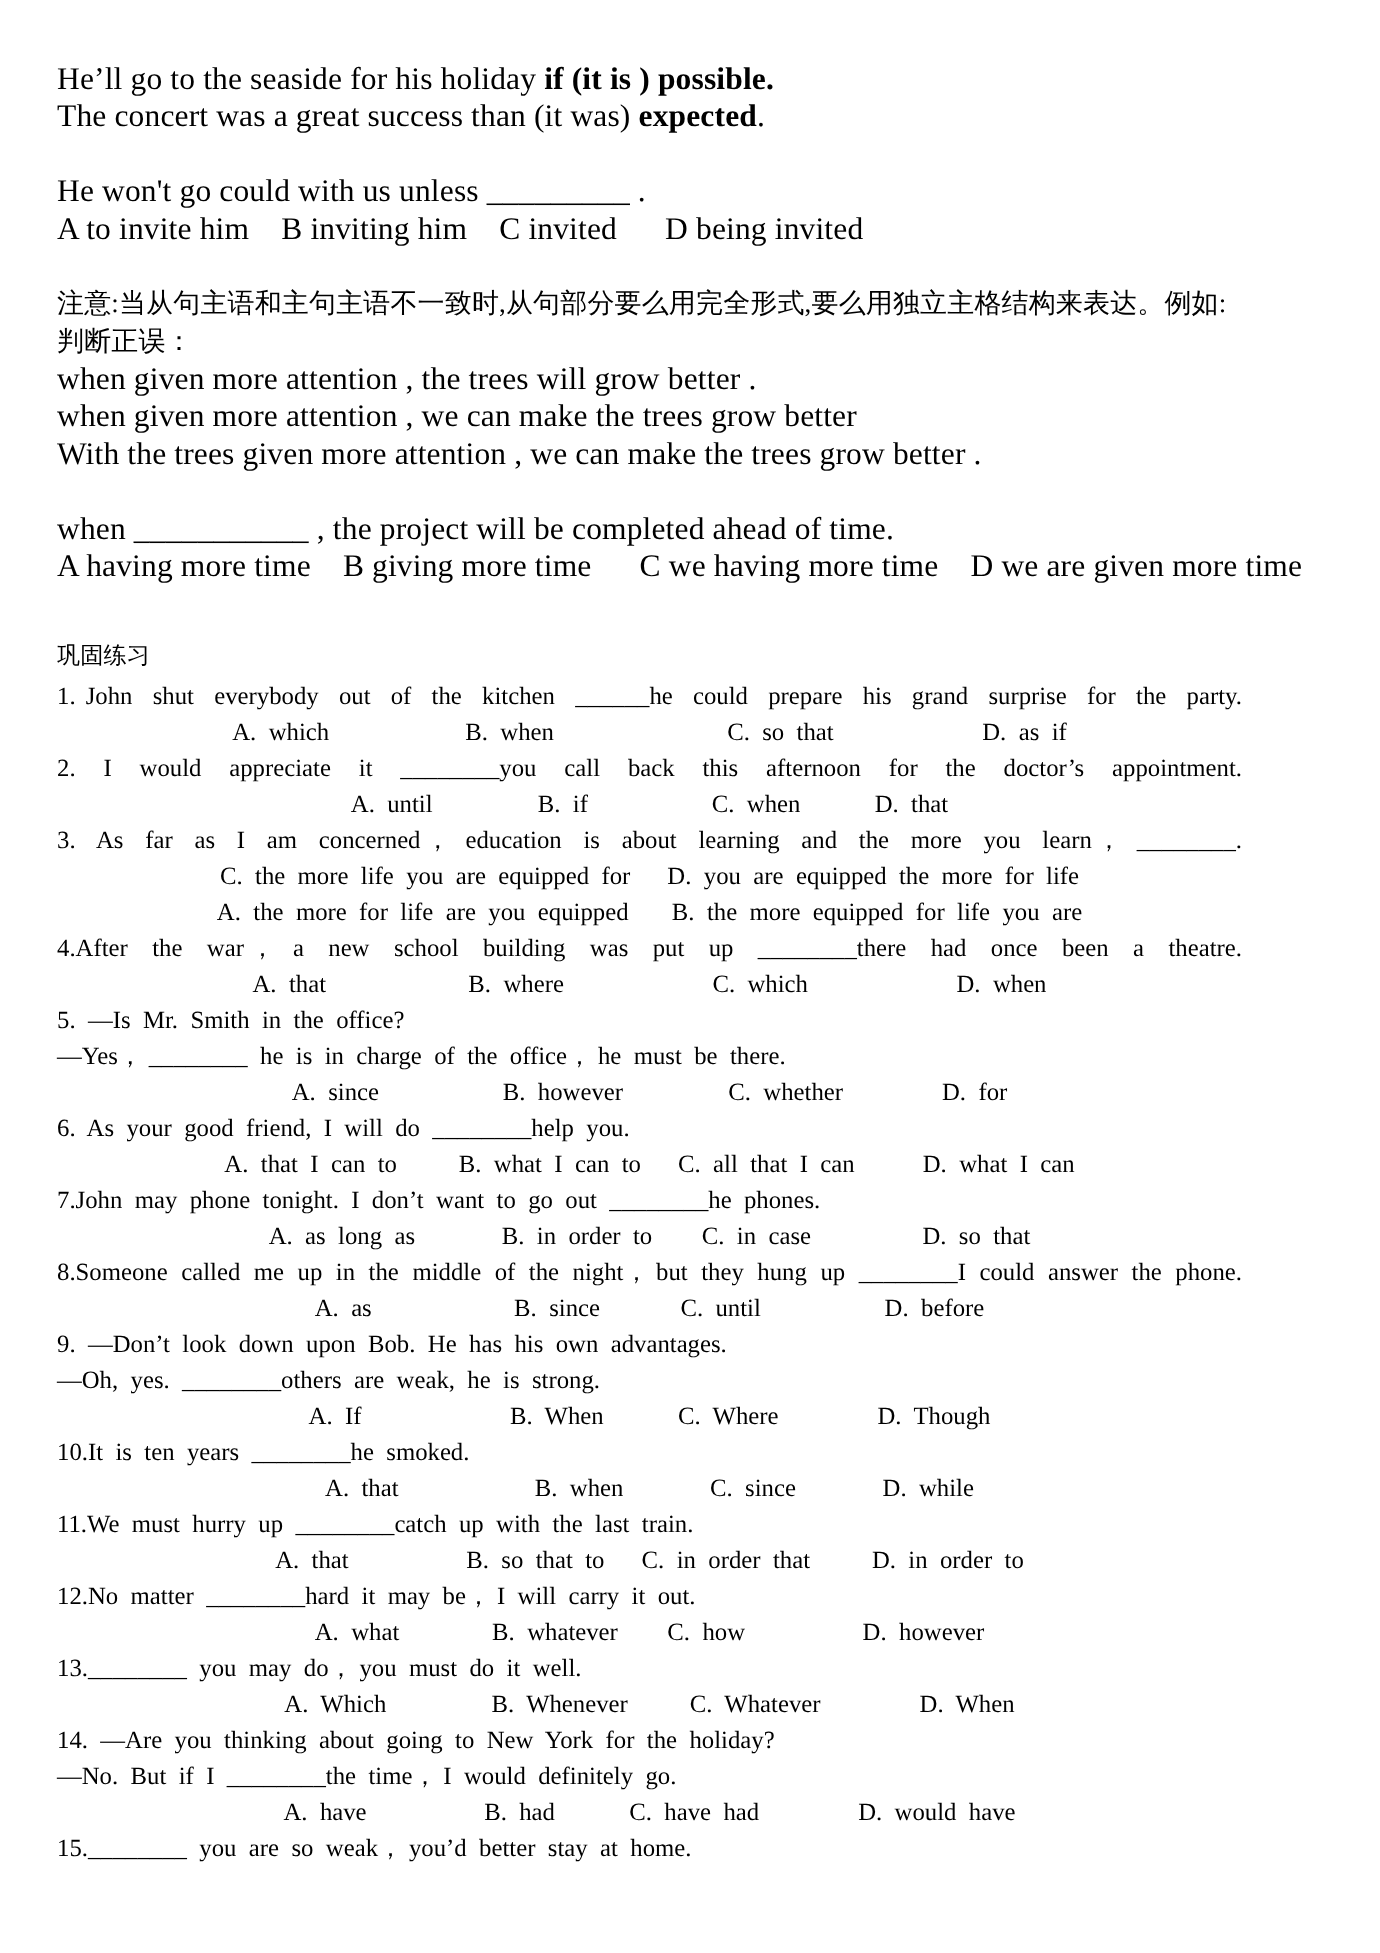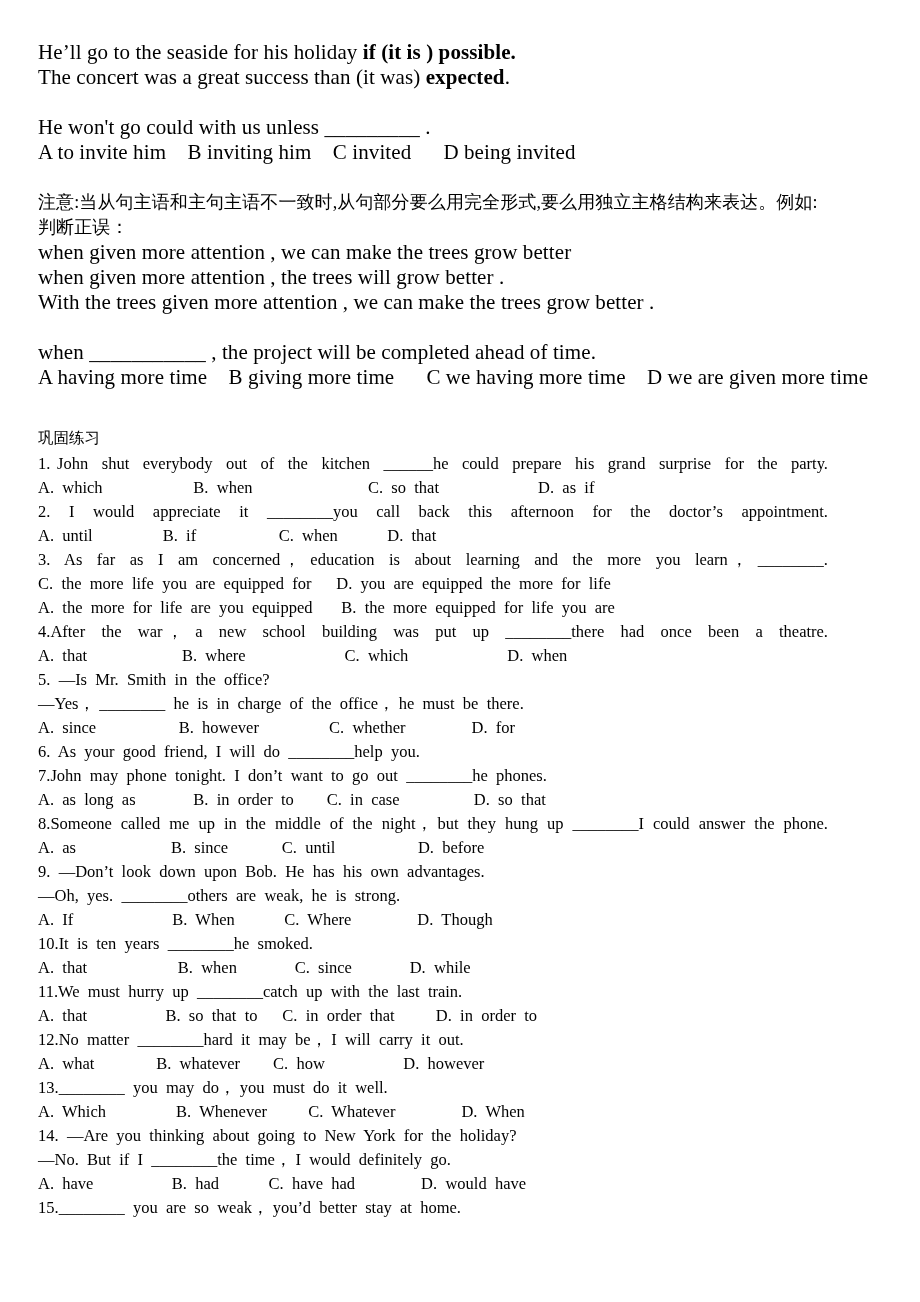--- a/index.html
+++ b/index.html
@@ -71,39 +71,39 @@
   }
   .drills .q.nojust {
     text-align: center;
     text-align-last: left;
   }
   
   .drills .opt {
     font-size: 16.5px;
     line-height: 24px;
     white-space: pre-wrap;
-    text-align: left;
+    text-align: center;
   }
 </style>
 </head>
 <body>
 
 <div class="page">
 
   <div class="notes">
     <div class="ln"><span>He’ll go to the seaside for his holiday </span><b class="bold">if (it is ) possible.</b></div>
     <div class="ln"><span>The concert was a great success than (it was) </span><b class="bold">expected</b><span>.</span></div>
     <div class="gap"></div>
     <div class="ln">He won't go could with us unless _________ .</div>
     <div class="ln">A to invite him    B inviting him    C invited      D being invited</div>
     <div class="gap"></div>
     <div class="ln cn">注意:当从句主语和主句主语不一致时,从句部分要么用完全形式,要么用独立主格结构来表达。例如:</div>
     <div class="ln cn">判断正误：</div>
+    <div class="ln">when given more attention , the trees will grow better .</div>
     <div class="ln">when given more attention , we can make the trees grow better</div>
-    <div class="ln">when given more attention , the trees will grow better .</div>
     <div class="ln">With the trees given more attention , we can make the trees grow better .</div>
     <div class="gap"></div>
     <div class="ln">when ___________ , the project will be completed ahead of time.</div>
     <div class="ln">A having more time    B giving more time      C we having more time    D we are given more time</div>
   </div>
 
   <div class="drill-title">巩固练习</div>
 
   <div class="drills">
 
@@ -118,20 +118,21 @@
     <div class="opt">A.  the  more  for  life  are  you  equipped       B.  the  more  equipped  for  life  you  are</div>
 
     <div class="q">4.After  the  war， a  new  school  building  was  put  up  ________there  had  once  been  a  theatre.</div>
     <div class="opt">A.  that                       B.  where                        C.  which                        D.  when</div>
 
     <div class="q nojust">5.  —Is  Mr.  Smith  in  the  office?</div>
     <div class="q nojust">—Yes， ________  he  is  in  charge  of  the  office， he  must  be  there.</div>
     <div class="opt">A.  since                    B.  however                 C.  whether                D.  for</div>
 
     <div class="q nojust">6.  As  your  good  friend,  I  will  do  ________help  you.</div>
+    <div class="opt">A.  that  I  can  to          B.  what  I  can  to      C.  all  that  I  can           D.  what  I  can</div>
 
     <div class="q nojust">7.John  may  phone  tonight.  I  don’t  want  to  go  out  ________he  phones.</div>
     <div class="opt">A.  as  long  as              B.  in  order  to        C.  in  case                  D.  so  that</div>
 
     <div class="q">8.Someone  called  me  up  in  the  middle  of  the  night， but  they  hung  up  ________I  could  answer  the  phone.</div>
     <div class="opt">A.  as                       B.  since             C.  until                    D.  before</div>
 
     <div class="q nojust">9.  —Don’t  look  down  upon  Bob.  He  has  his  own  advantages.</div>
     <div class="q nojust">—Oh,  yes.  ________others  are  weak,  he  is  strong.</div>
     <div class="opt">A.  If                        B.  When            C.  Where                D.  Though</div>

